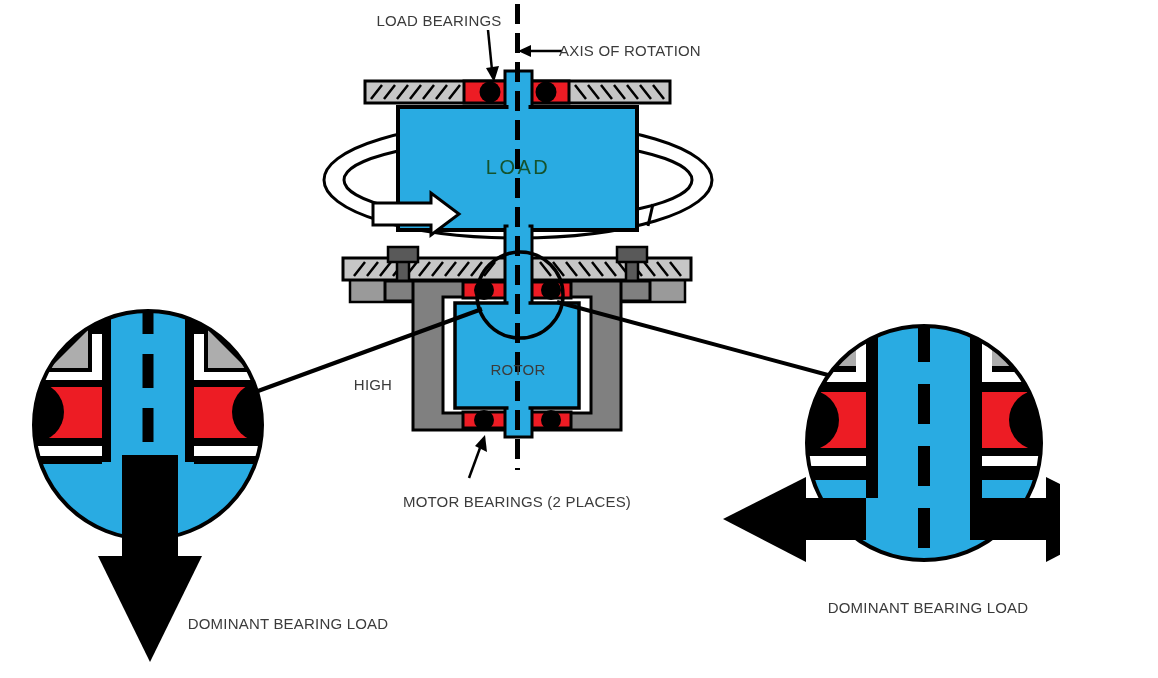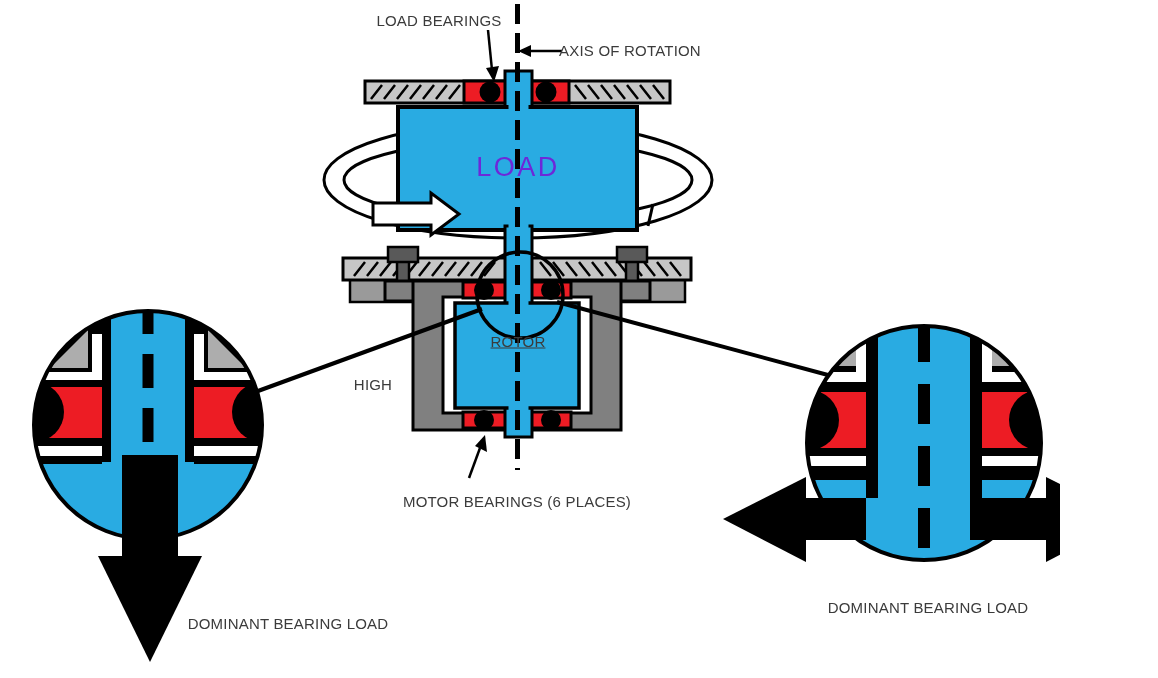--- a/index.html
+++ b/index.html
@@ -1,21 +1,21 @@
 <!DOCTYPE html>
 <html style="--blue: #29ABE2; --red: #ED1C24; --plate_gray: #C6C6C6; --light_gray: #9A9A9A; --housing_gray: #808080; --bolt_gray: #595959; --detail_gray: #ADADAD; --ink: #000000; --text: #3B3B3B; --background: #FFFFFF;"><head>
 <meta charset="utf-8">
 <style>
   html,body{margin:0;padding:0;background:var(--background,#fff);}
   #stage{position:relative;width:1060px;height:678px;background:var(--background,#fff);overflow:hidden;
          font-family:"Liberation Sans",sans-serif;}
   #art{position:absolute;left:0;top:0;}
   .lbl{position:absolute;transform:translate(-50%,-50%);font-size:15px;color:var(--text,#3b3b3b);
        white-space:nowrap;letter-spacing:.2px;}
-  .lbl-load{font-size:27px;letter-spacing:2.5px;color:#6d28d9;}
+  .lbl-load{font-size:20px;letter-spacing:2.5px;color:#14532d;}
   .cap{text-align:left;line-height:19px;}
   
   .f-blue{fill:var(--blue,#29ABE2);}
   .f-red{fill:var(--red,#ED1C24);}
   .f-ink{fill:var(--ink,#000);}
   .f-white{fill:#fff;}
   .f-plate{fill:var(--plate_gray,#C6C6C6);}
   .f-light{fill:var(--light_gray,#9A9A9A);}
   .f-housing{fill:var(--housing_gray,#808080);}
   .f-bolt{fill:var(--bolt_gray,#595959);}
@@ -210,22 +210,22 @@
         <rect x="970" y="498" width="76" height="42" class="f-ink"></rect>
         <polygon points="1046,477 1046,562 1130,519" class="f-ink"></polygon>
       </g>
     </g>
   </svg>
 
   <div class="lbl" style="left:439px;top:20px;">LOAD BEARINGS</div>
   <div class="lbl" style="left:630px;top:50px;">AXIS OF ROTATION</div>
   <div class="lbl lbl-load" style="left:518px;top:167px;">LOAD</div>
   <div class="lbl" style="left:373px;top:384px;">HIGH</div>
-  <div class="lbl" style="left:518px;top:341px;text-decoration:underline;">ROTOR</div>
-  <div class="lbl" style="left:517px;top:501px;">MOTOR BEARINGS (6 PLACES)</div>
+  <div class="lbl" style="left:518px;top:369px;">ROTOR</div>
+  <div class="lbl" style="left:517px;top:501px;">MOTOR BEARINGS (2 PLACES)</div>
 
   <div class="lbl cap" style="left:288px;top:623px;">
     <div>DOMINANT BEARING LOAD</div>
   </div>
   <div class="lbl cap" style="left:928px;top:607px;">
     <div>DOMINANT BEARING LOAD</div>
   </div>
 
 </div>
 

